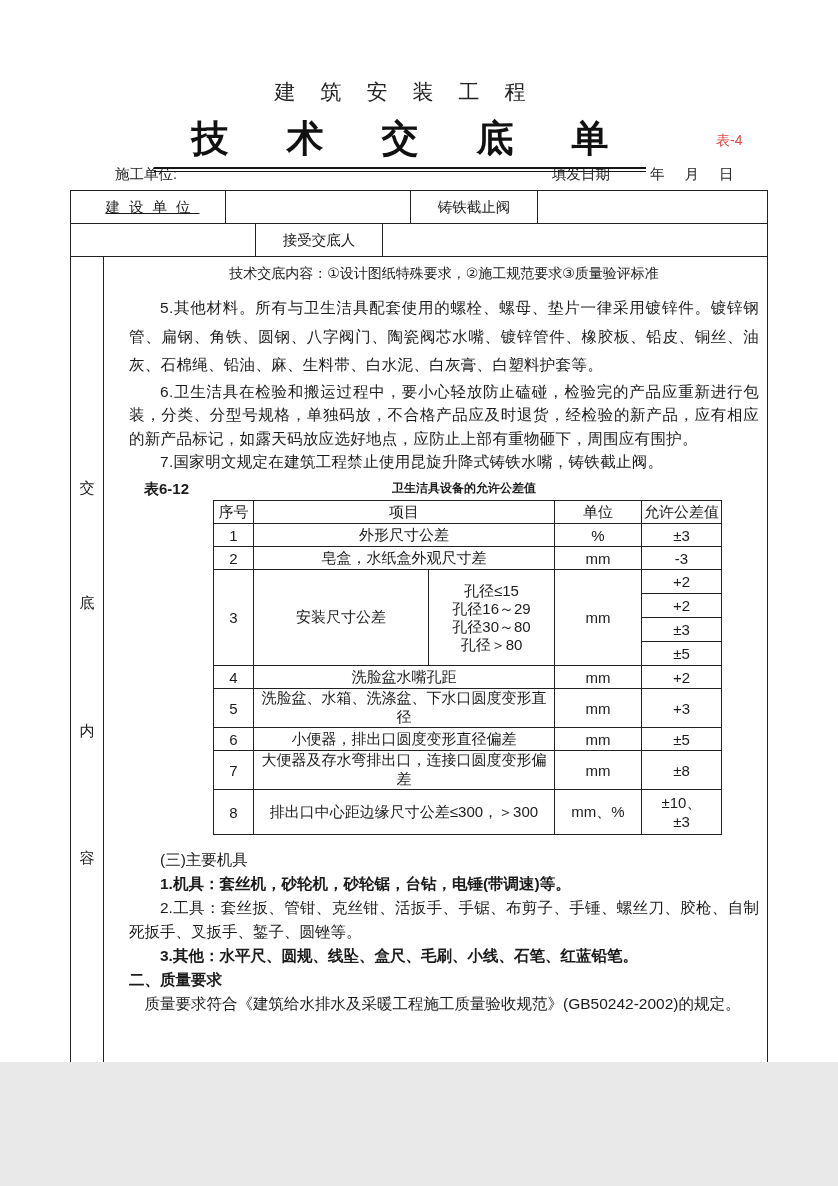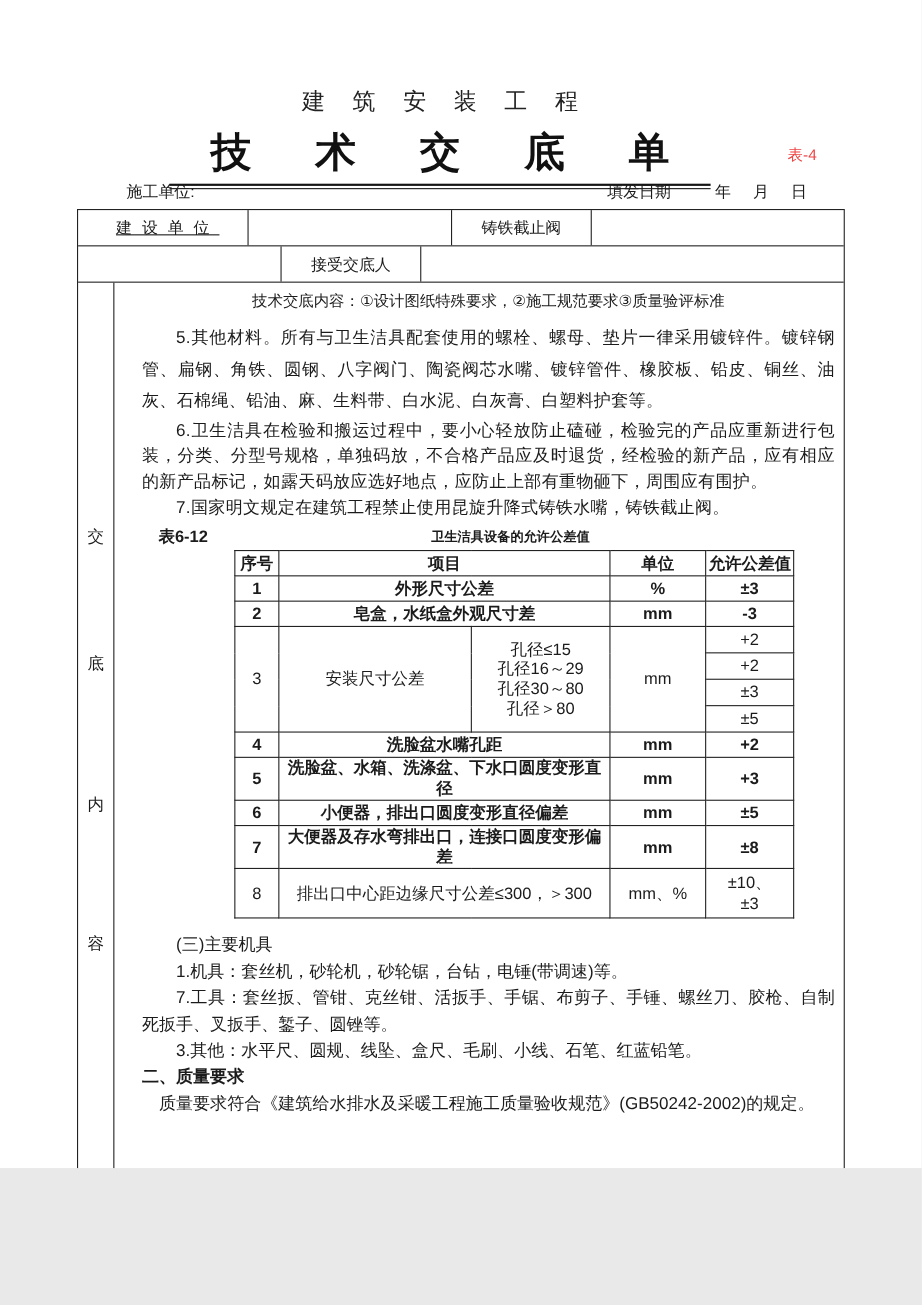--- a/index.html
+++ b/index.html
@@ -40,26 +40,26 @@
   .p6 { line-height:23.5px; }
   .p7 { line-height:24px; }
   .caption { position:relative; margin-top:4px; height:22px; line-height:22px; }
   .caption .tno { position:absolute; left:15px; font-weight:bold; font-size:15px; }
   .caption .ttl { display:block; text-align:center; font-weight:bold; font-size:12px; padding-left:40px;font-family:Liberation Mono, monospace; }
   
   table.tol { border-collapse:collapse; margin-left:84px; table-layout:fixed; }
   table.tol td { border:1px solid #222; text-align:center; vertical-align:middle;
     font-size:15px; padding:0 2px; overflow:hidden; }
   .w-no{width:40px;} .w-item1{width:175px;} .w-item2{width:126px;} .w-unit{width:87px;} .w-tol{width:80px;}
-  tr.h { height:23px;font-weight:bold; } tr.hs { height:24px; } tr.h8 { height:45px; }
+  tr.h { height:23px; } tr.hs { height:24px; } tr.h8 { height:45px; }
   td.preline { white-space:pre-line; line-height:18px; font-size:14.5px; }
   td.tol8 { white-space:pre-line; line-height:19px; }
   
   .m0 { margin-top:13px; line-height:24px; text-indent:2em; }
-  .mline { line-height:24px; text-indent:2em; text-align:justify; }
+  .mline { line-height:24px; text-indent:2em; text-align:justify;font-weight:bold; }
   .m2wrap { text-indent:2em; line-height:24px; text-align:justify; }
   .qhead { line-height:24px; font-weight:bold; }
   .qtext { line-height:24px; text-indent:1em; }
   
   .footer { position:absolute; left:556px; top:1144px; font-size:15px; }
 </style>
 </head>
 <body>
 
 <div class="page">
@@ -188,21 +188,21 @@
             <td colspan="2">排出口中心距边缘尺寸公差≤300，＞300</td>
             <td>mm、%</td>
             <td class="tol8">±10、
 ±3</td>
           </tr>
         </tbody>
           </table>
 
         <div class="m0">(三)主要机具</div>
         <div class="mline">1.机具：套丝机，砂轮机，砂轮锯，台钻，电锤(带调速)等。</div>
-        <div class="m2wrap">7.工具：套丝扳、管钳、克丝钳、活扳手、手锯、布剪子、手锤、螺丝刀、胶枪、自制死扳手、叉扳手、錾子、圆锉等。</div>
+        <div class="m2wrap">2.工具：套丝扳、管钳、克丝钳、活扳手、手锯、布剪子、手锤、螺丝刀、胶枪、自制死扳手、叉扳手、錾子、圆锉等。</div>
         <div class="mline">3.其他：水平尺、圆规、线坠、盒尺、毛刷、小线、石笔、红蓝铅笔。</div>
 
         <div class="qhead">二、质量要求</div>
         <div class="qtext">质量要求符合《建筑给水排水及采暖工程施工质量验收规范》(GB50242-2002)的规定。</div>
       </div>
     </div>
   </div>
 
   <div class="footer">交底人：</div>
 </div>

